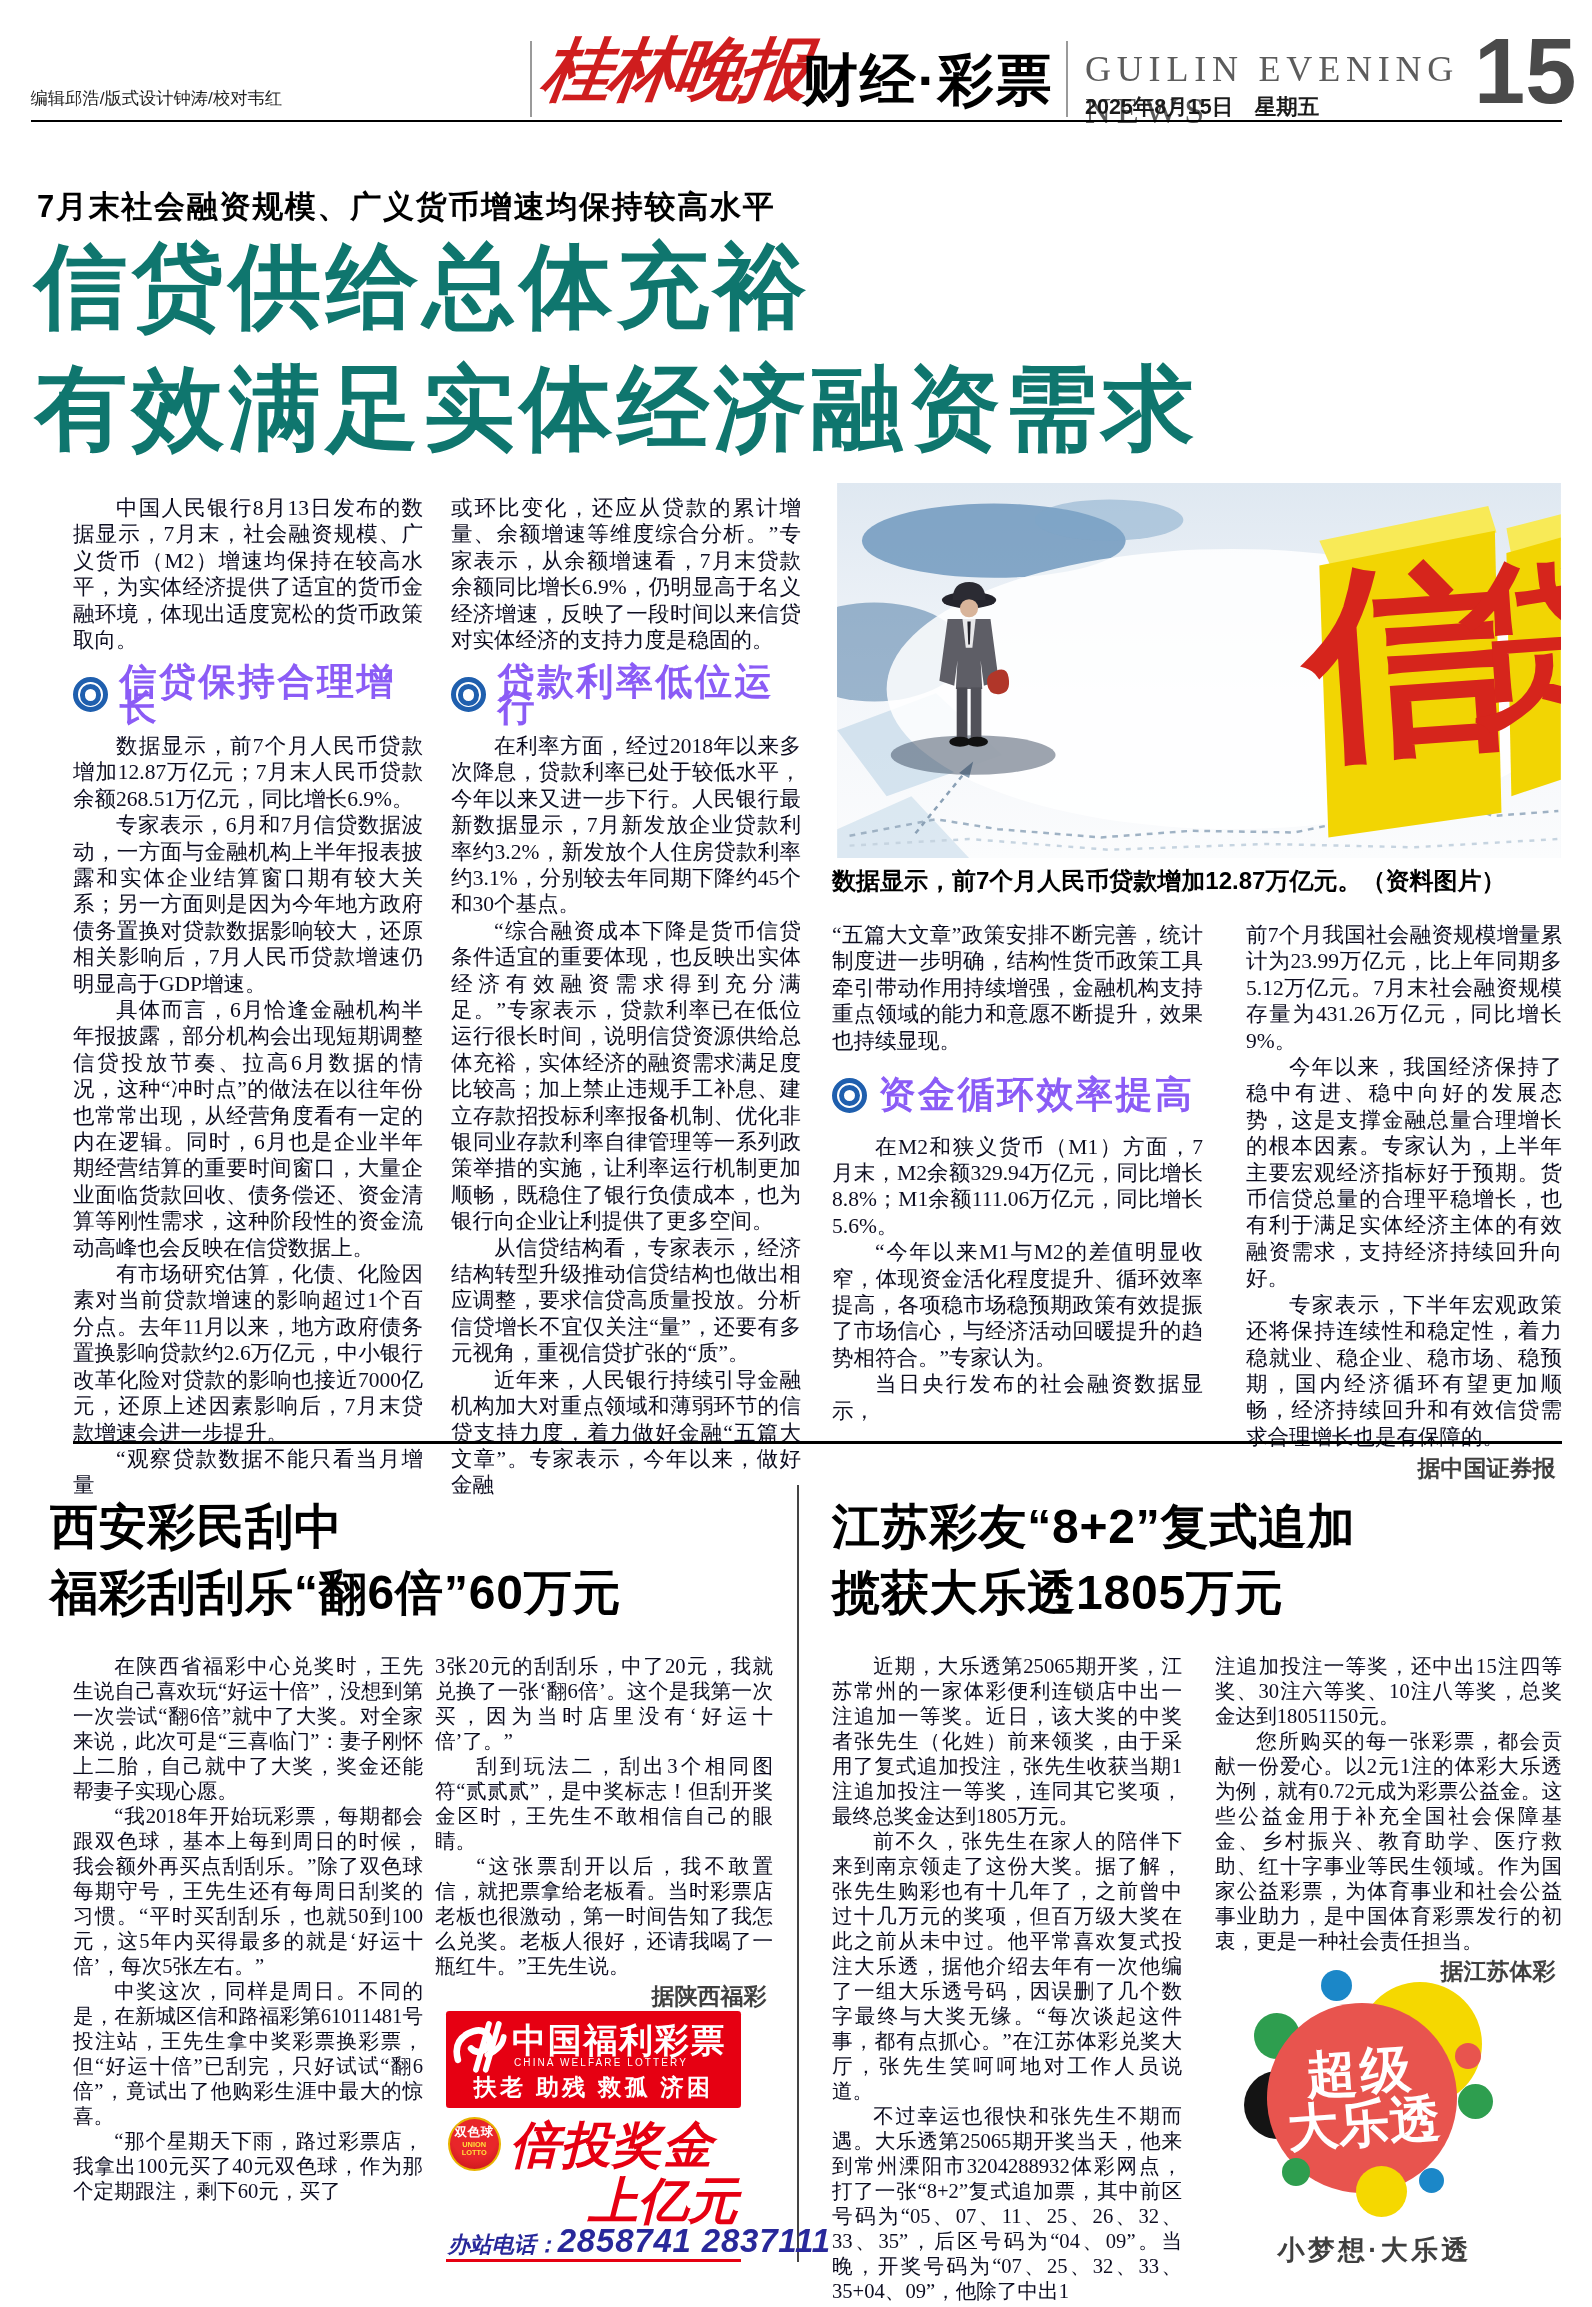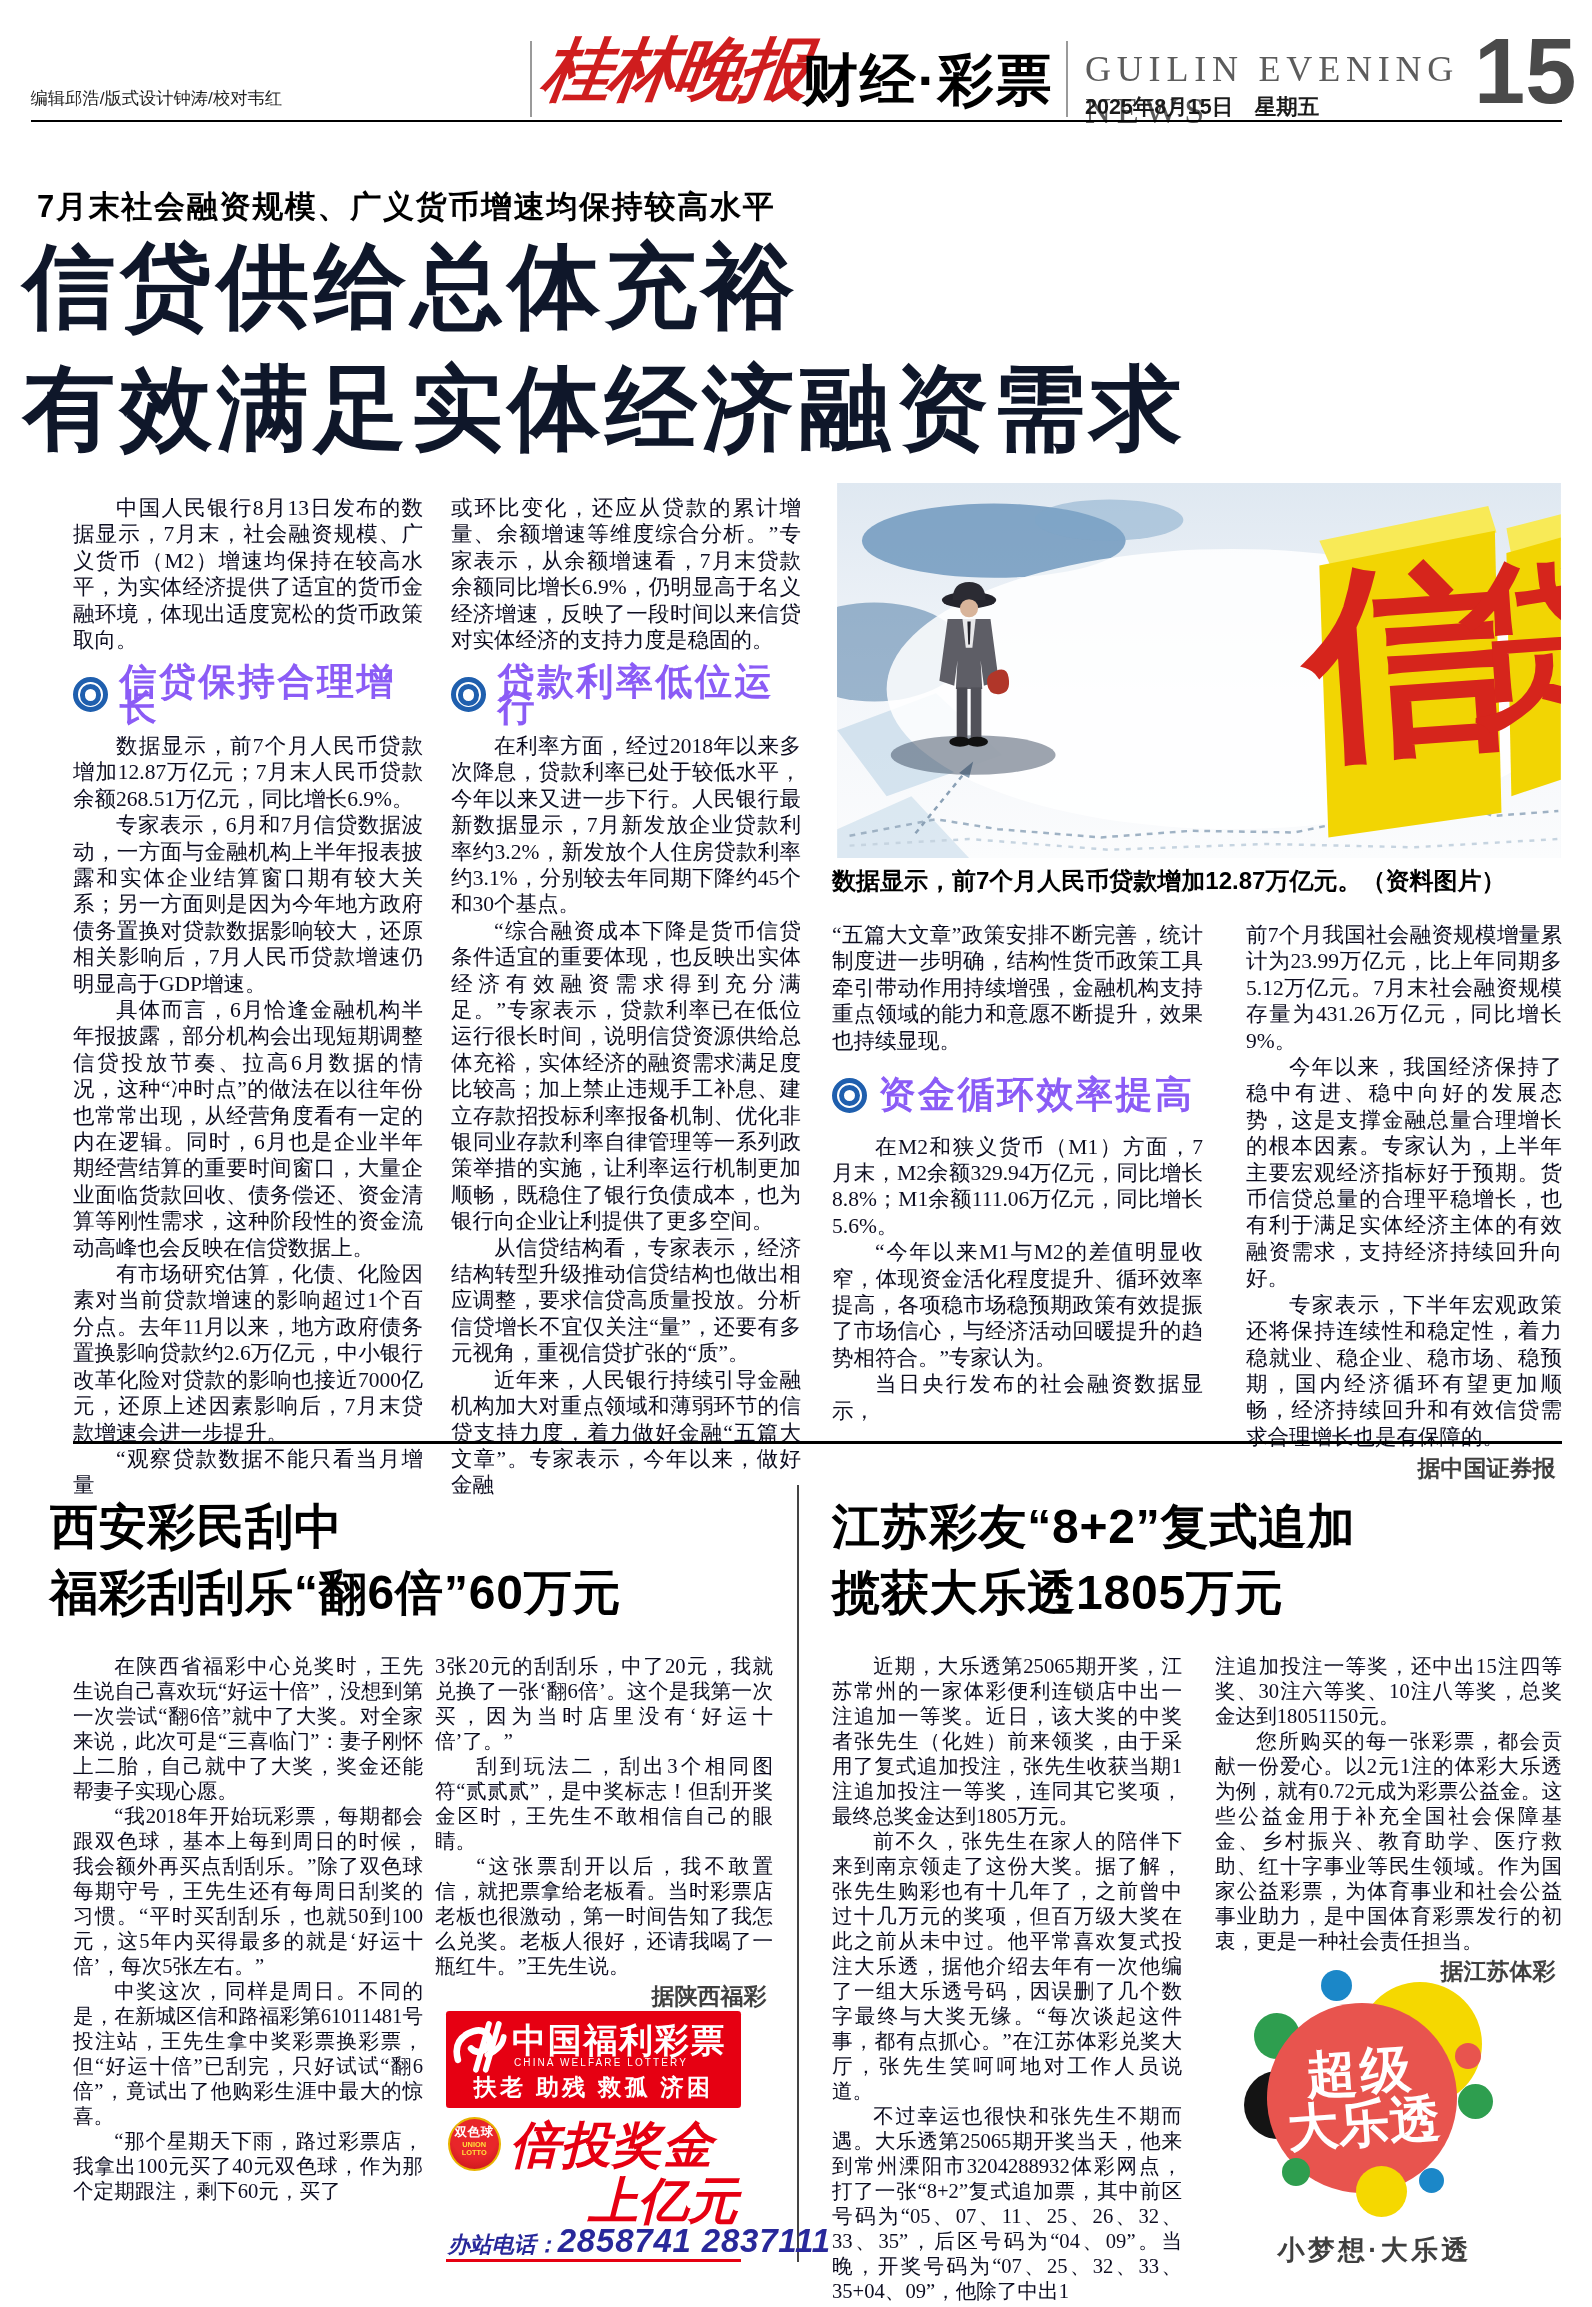--- a/index.html
+++ b/index.html
@@ -14,22 +14,22 @@
   .section-title{left:802px;top:43px;font-size:56px;font-weight:900;font-family:"Liberation Sans",sans-serif;
                  letter-spacing:1.7px;color:#000;}
   .en-name{left:1085px;top:48px;font-size:36px;color:#5c5c5c;font-family:"Liberation Serif",serif;letter-spacing:5.8px;}
   .issue-date{left:1085px;top:92px;font-size:21.5px;font-weight:bold;font-family:"Liberation Sans",sans-serif;color:#1a1a1a;}
   .pagenum{left:1474px;top:25px;font-size:92px;font-weight:900;color:#4a4a4a;
            font-family:"Liberation Sans",sans-serif;line-height:1;}
   .hrule{background:#000;}
   
   .kicker{left:37px;top:186px;font-size:31px;font-weight:bold;font-family:"Liberation Sans",sans-serif;
           letter-spacing:1.7px;color:#000;}
-  .headline{left:23px;font-size:92px;font-weight:900;font-family:"Liberation Sans",sans-serif;
-            letter-spacing:5px;color:#0f172a;line-height:1.04;}
+  .headline{left:35px;font-size:92px;font-weight:900;font-family:"Liberation Sans",sans-serif;
+            letter-spacing:5px;color:#0f766e;line-height:1.04;}
   .body-col{font-size:21.5px;line-height:26.4px;color:#0c0c20;}
   .body-col .para{margin:0;text-align:justify;}
   .body-col .para.indent{text-indent:2em;}
   .subhead{display:flex;align-items:center;gap:11.6px;margin:21.5px 0 18px 0;height:40px;}
   .subicon{width:35px;height:35px;border:5.8px solid #1f5fae;border-radius:50%;box-sizing:border-box;
            position:relative;flex:0 0 auto;}
   .subicon::after{content:'';position:absolute;left:1.7px;top:1.7px;right:1.7px;bottom:1.7px;
                   border:5px solid #1f5fae;border-radius:50%;}
   .subtext{font-size:37px;font-weight:900;font-family:Liberation Serif, serif;letter-spacing:2.5px;color:#8b5cf6;}
   .attr{text-align:right;font-weight:bold;font-family:"Liberation Sans",sans-serif;font-size:23px;

